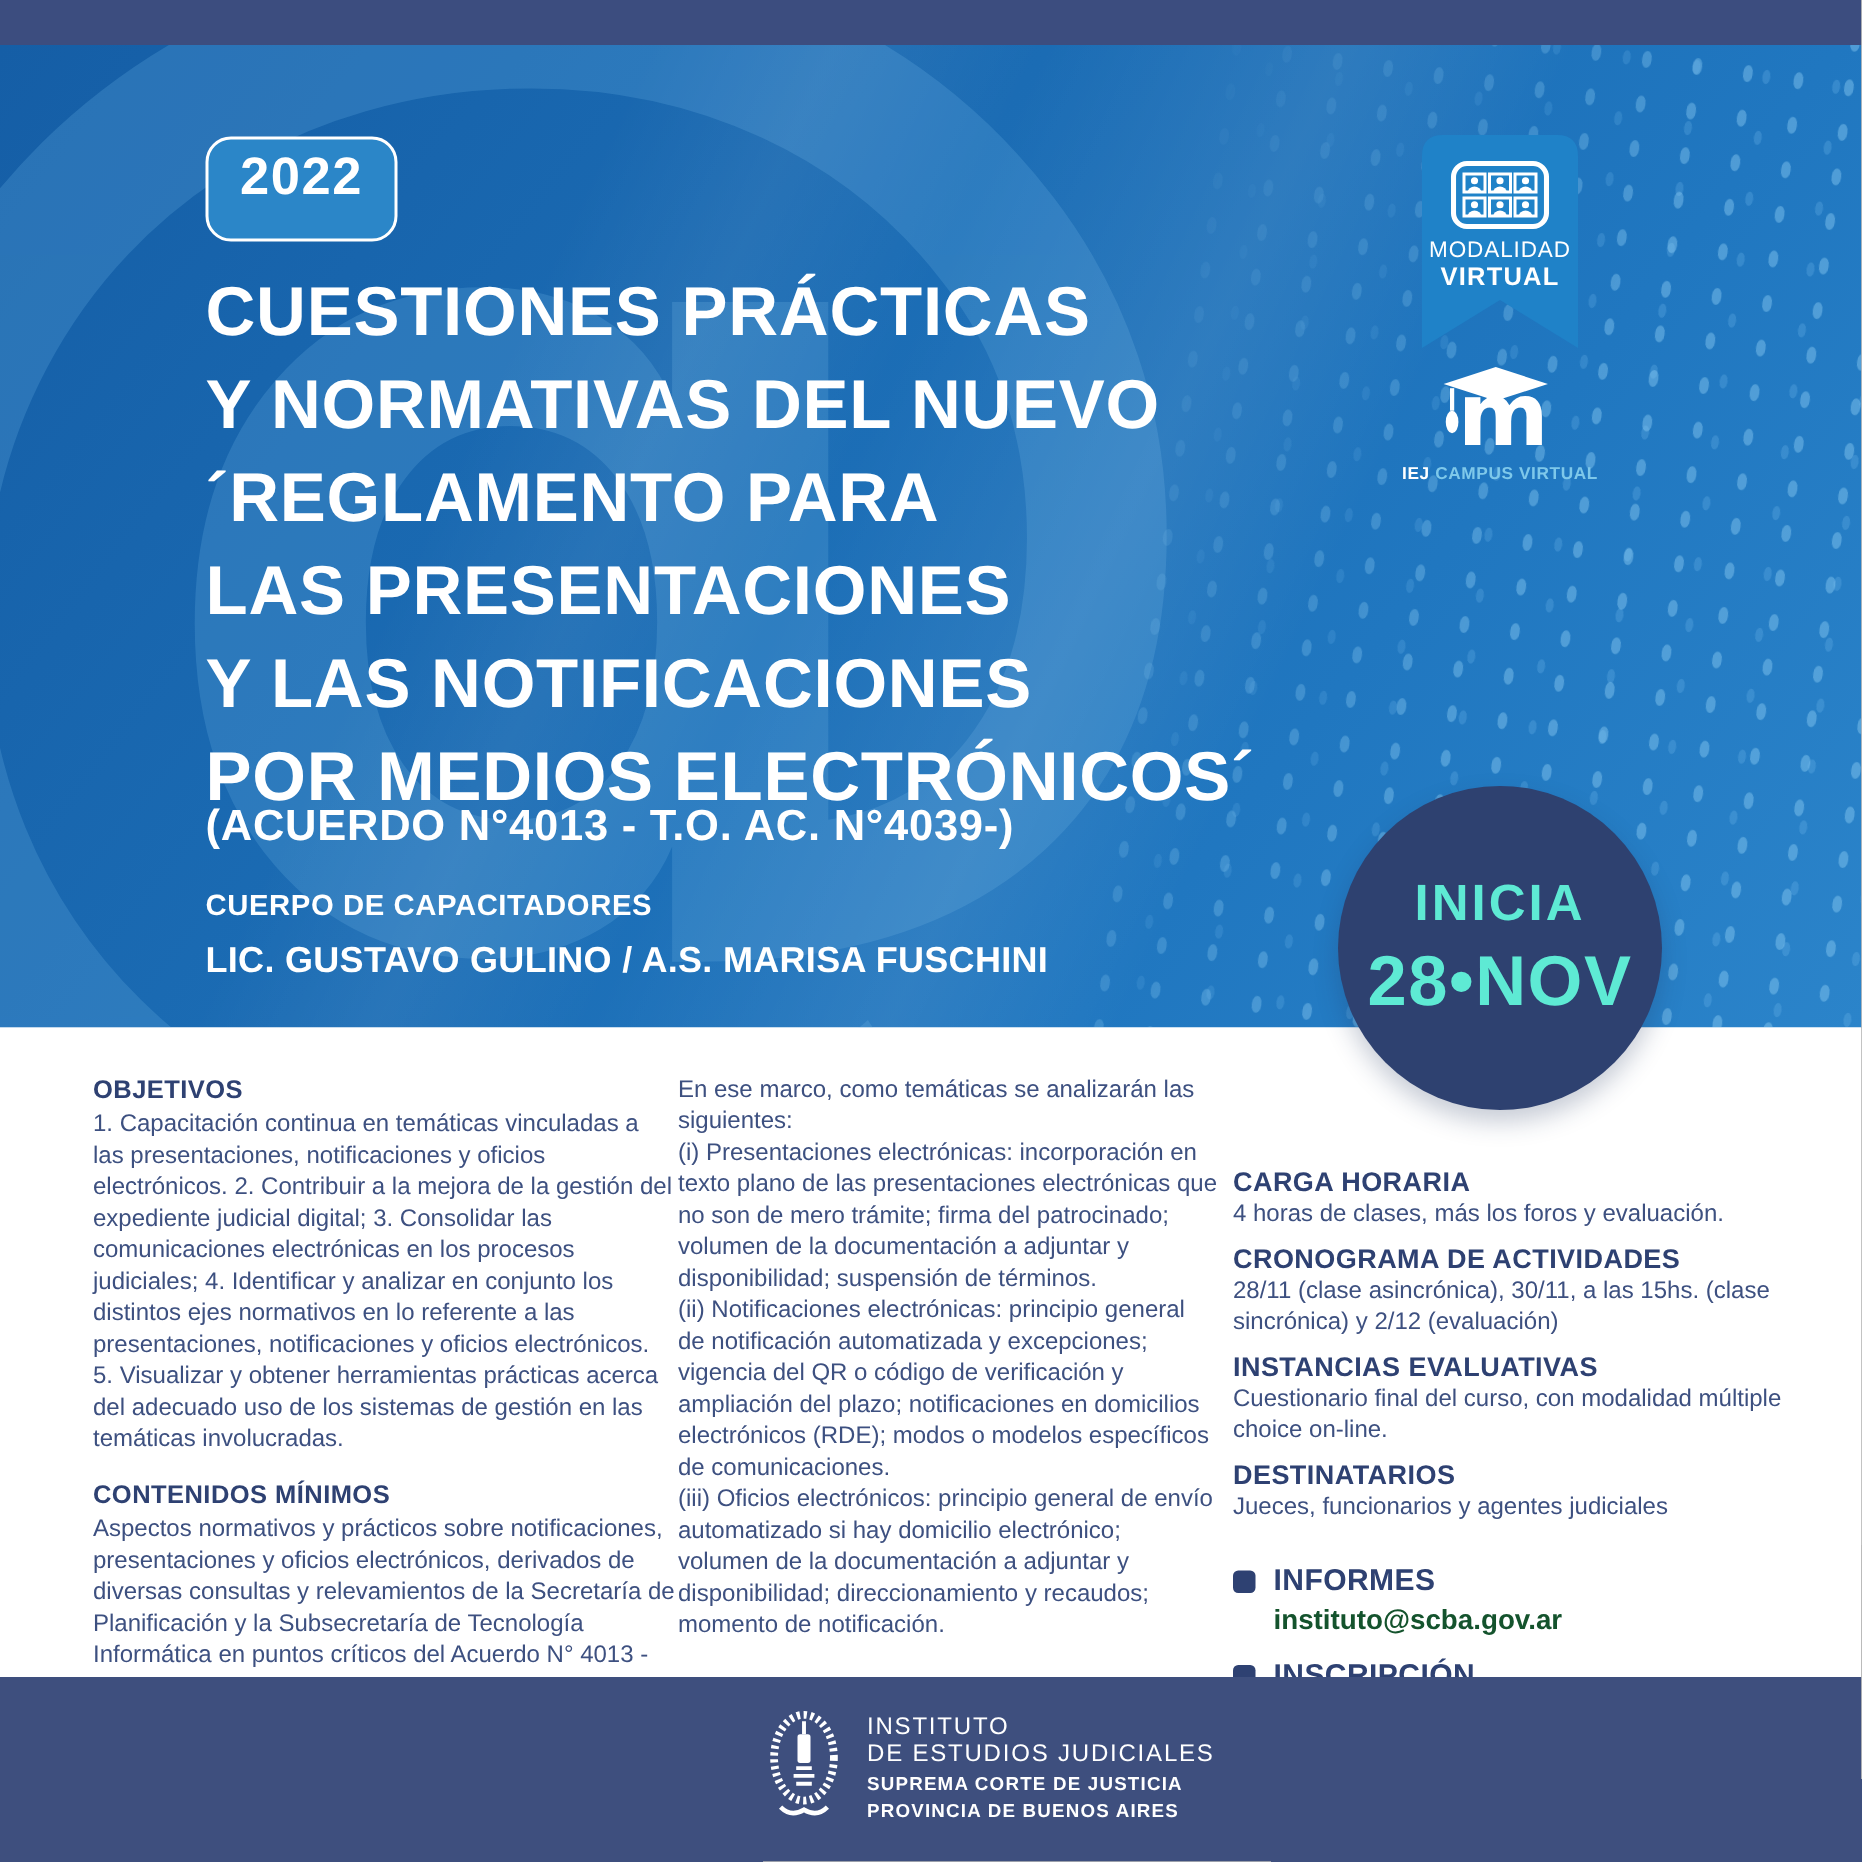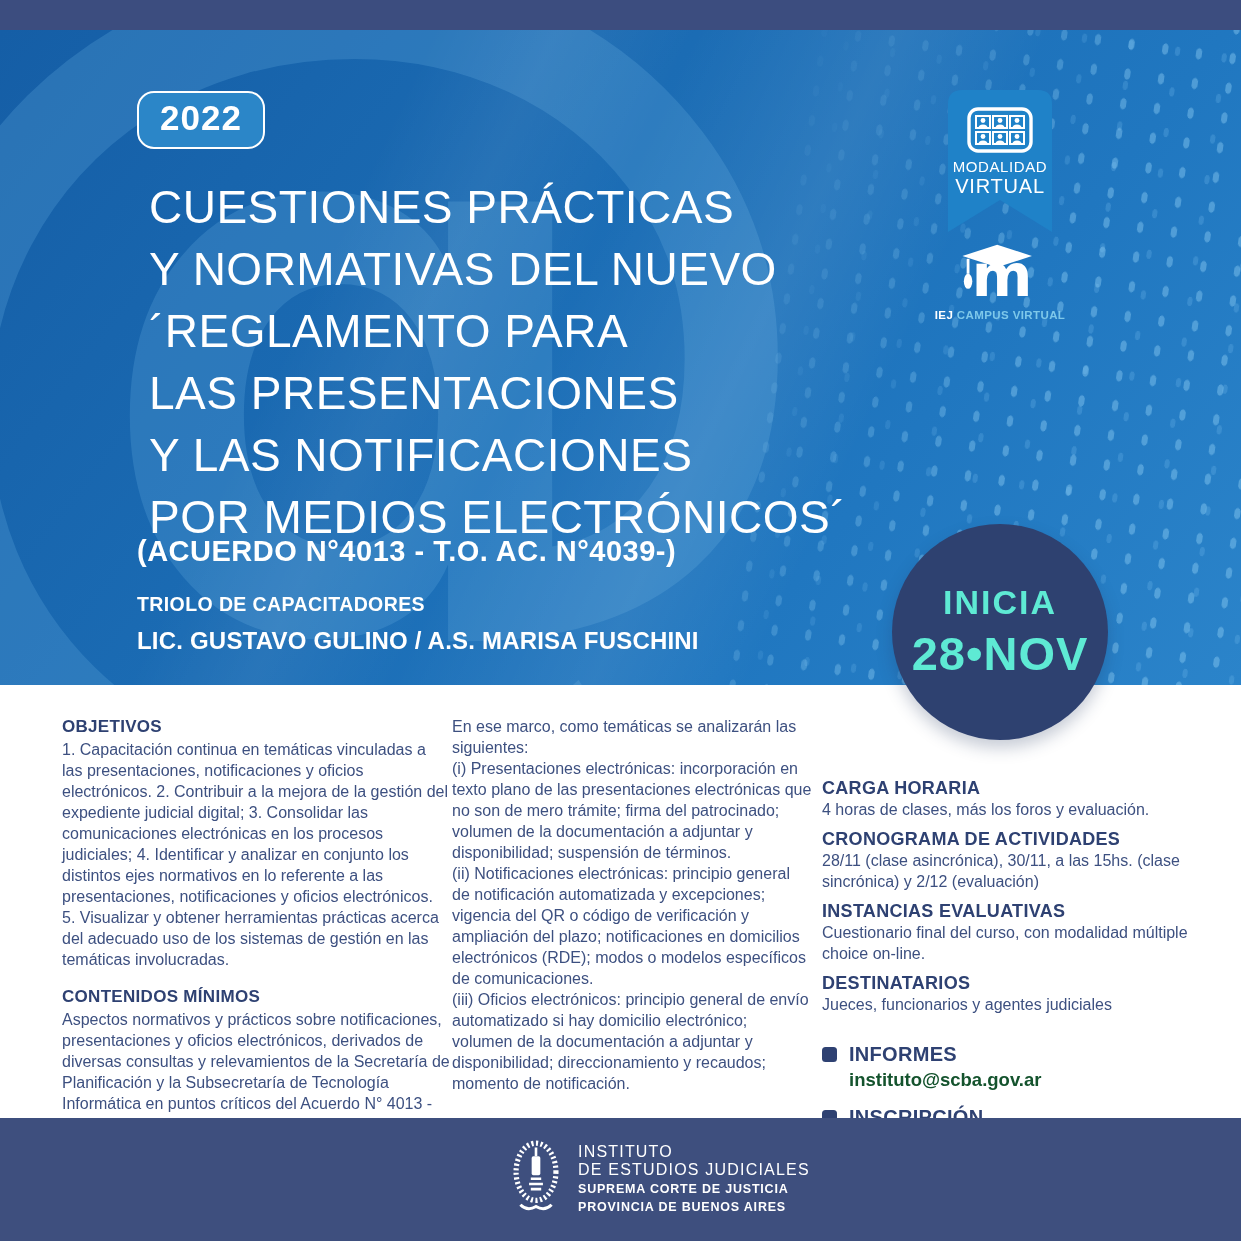--- a/index.html
+++ b/index.html
@@ -30,40 +30,40 @@
     background-image:
       radial-gradient(5.5px 9.5px at 50% 50%, rgba(150,212,248,.40) 55%, transparent 63%),
       radial-gradient(4.5px 8px  at 50% 50%, rgba(120,190,240,.25) 55%, transparent 63%);
     background-size:34px 30px, 47px 41px;
     background-position:0 0, 17px 14px;
     transform:rotate(8deg);
     -webkit-mask-image:linear-gradient(105deg, transparent 2%, #000 48%);
             mask-image:linear-gradient(105deg, transparent 2%, #000 48%);
   }
   .year-badge{
-    position:absolute; left:137px; top:61px; width:128px; height:58px;
+    position:absolute; left:137px; top:61px; width:128px; height:70px;
     background:#2b86c8; border:2.5px solid #fff; border-radius:17px;
     color:#fff; font-weight:bold; font-size:35px; text-align:center; line-height:50px;
     letter-spacing:1px;
   }
-  .title{ position:absolute; left:137px; top:146px; color:#fff; font-weight:normal;
-          font-size:46px; line-height:62px; letter-spacing:.5px;margin-left:12px; }
+  .title{ position:absolute; left:137px; top:146px; color:#fff; font-weight:bold;
+          font-size:46px; line-height:62px; letter-spacing:.5px; }
   .acuerdo{ position:absolute; left:137px; top:505px; color:#fff; font-weight:bold;
           font-size:29px; letter-spacing:.5px; }
   .trainers{ position:absolute; left:137px; top:563px; color:#fff; }
   .trainers .t-head{ font-size:19.5px; font-weight:bold; letter-spacing:.4px; margin-bottom:9px; }
   .trainers .t-line{ font-size:24px; font-weight:bold; line-height:32px; letter-spacing:.2px; }
   
   .ribbon-col{ position:absolute; left:900px; top:60px; width:200px; text-align:center; }
   .ribbon{ position:relative; width:104px; height:142px; margin:0 auto; }
   .ribbon svg.shape{ position:absolute; inset:0; }
   .ribbon .rb-inner{ position:absolute; inset:0; padding-top:17px; }
   .rb-ico{ display:block; margin:0 auto; }
   .rb-l1{ color:#fff; font-size:15px; letter-spacing:.6px; margin-top:5px; }
-  .rb-l2{ color:#fff; font-size:20px; font-weight:normal; letter-spacing:.8px; }
+  .rb-l2{ color:#fff; font-size:17px; font-weight:bold; letter-spacing:.8px; }
   .campus{ margin-top:8px; }
   .campus-text{ font-size:11.5px; font-weight:bold; letter-spacing:.4px; margin-top:3px; }
   .campus-text .c1{ color:#ffffff; }
   .campus-text .c2{ color:#7ec8ea; }
   
   .inicia{
     position:absolute; left:892px; top:524px; width:216px; height:216px; border-radius:50%;
     background:#2e4170; color:#5eead4; z-index:6; display:flex; flex-direction:column;
     align-items:center; justify-content:center; box-shadow:0 8px 16px rgba(30,50,90,.25);
   }
@@ -112,21 +112,21 @@
       <div>Y NORMATIVAS DEL NUEVO</div>
       <div>´REGLAMENTO PARA</div>
       <div>LAS PRESENTACIONES</div>
       <div>Y LAS NOTIFICACIONES</div>
       <div>POR MEDIOS ELECTRÓNICOS´</div>
     </h1>
 
     <div class="acuerdo">(ACUERDO N°4013 - T.O. AC. N°4039-)</div>
 
     <div class="trainers">
-      <div class="t-head">TRIOLO DE CAPACITADORES</div>
+      <div class="t-head">CUERPO DE CAPACITADORES</div>
       <div class="t-line">LIC. GUSTAVO GULINO  / A.S. MARISA FUSCHINI</div>
     </div>
 
     <div class="ribbon-col">
       <div class="ribbon">
         <svg class="shape" width="104" height="142" viewBox="0 0 104 142">
           <path d="M14 0 H90 Q104 0 104 14 V142 L52 110 L0 142 V14 Q0 0 14 0 Z" fill="#1f82c8"></path>
         </svg>
         <div class="rb-inner">
           <svg class="rb-ico" width="66" height="46" viewBox="0 0 66 46">

